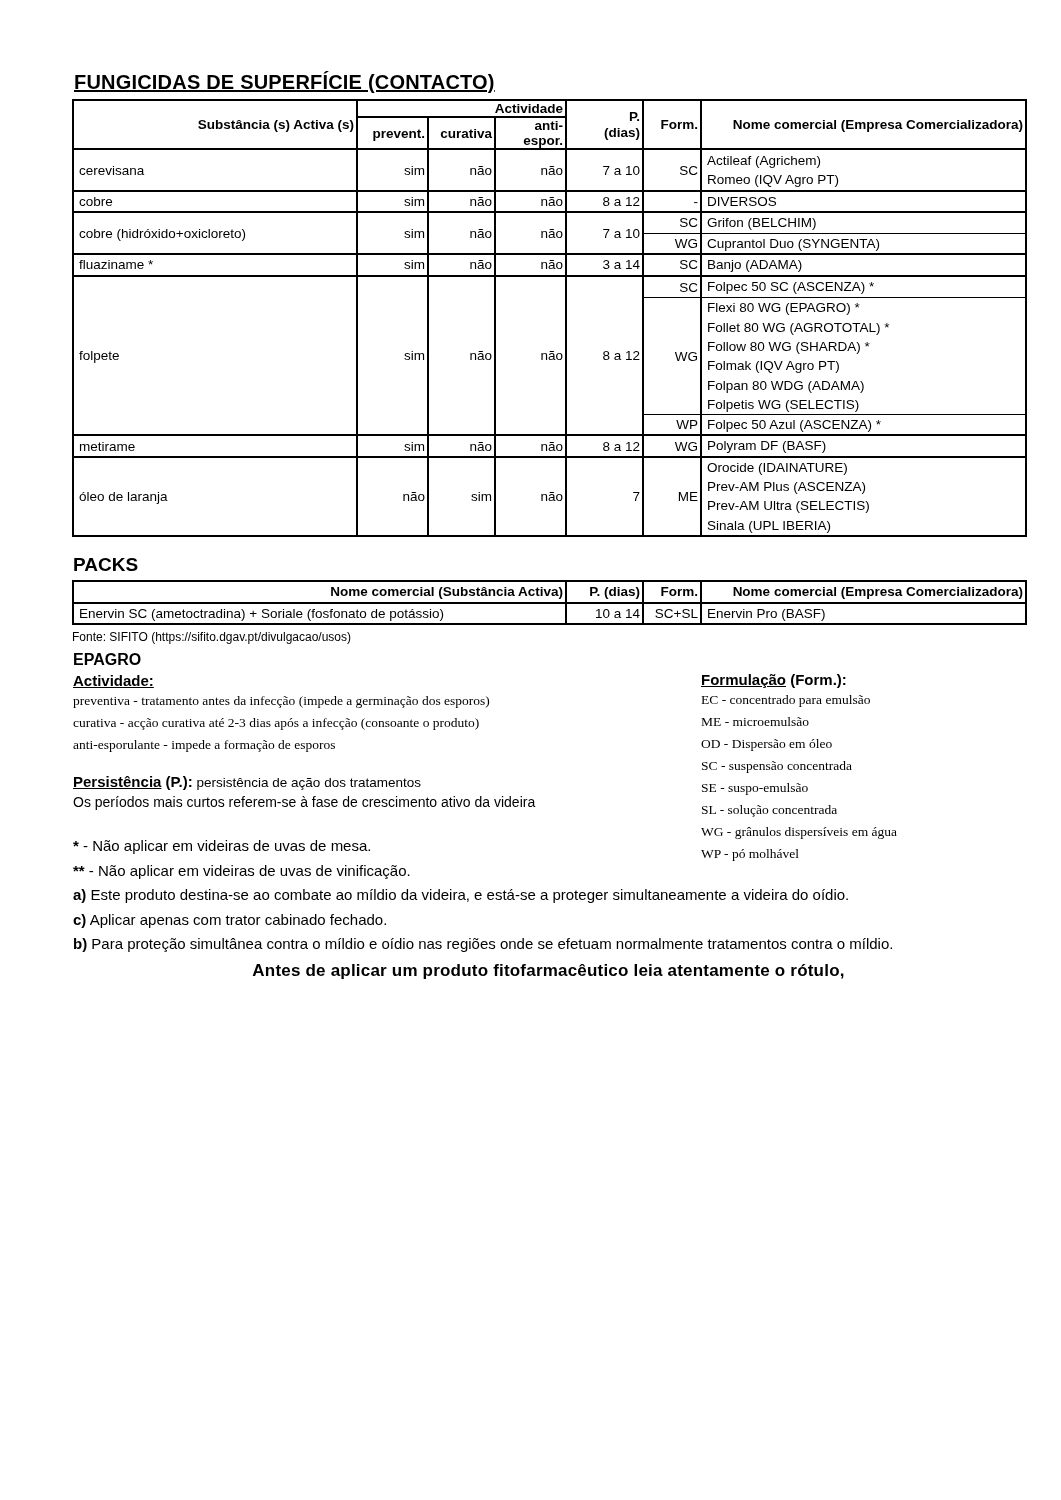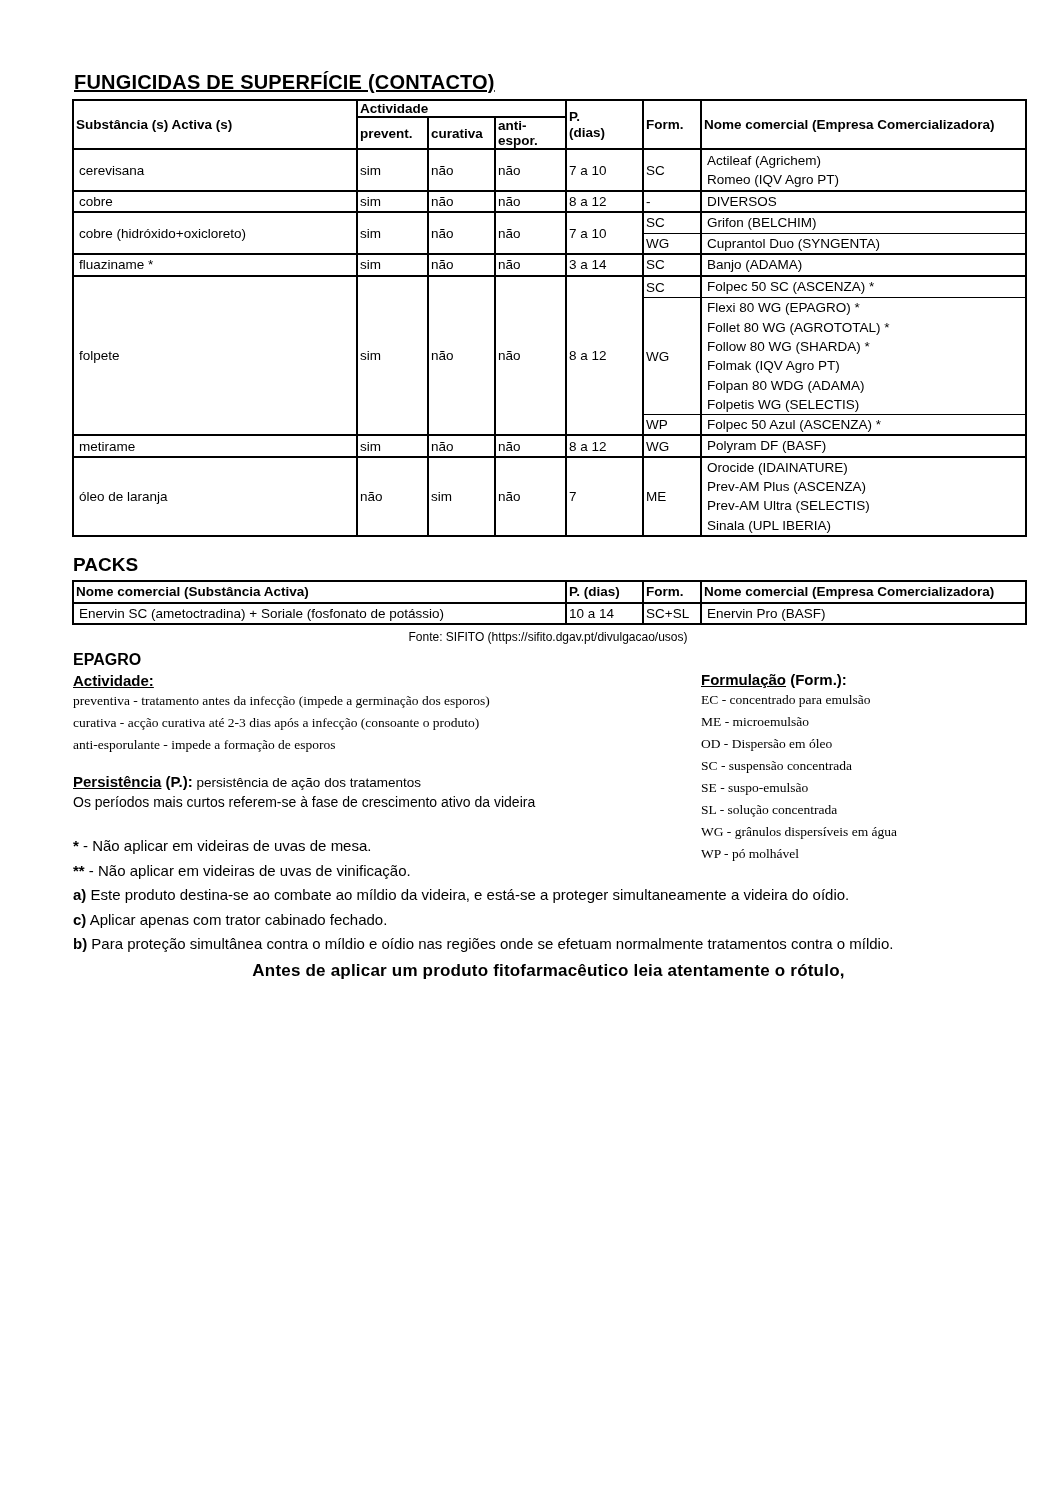--- a/index.html
+++ b/index.html
@@ -18,30 +18,30 @@
     text-decoration: underline;
     letter-spacing: 0.2px;
   }
 
   table.grid { border-collapse: collapse; border: 2px solid #000; width: 953px; table-layout: fixed; }
   table.grid td {
     border-left: 2px solid #000; border-top: 2px solid #000;
     padding: 0 2px; font-size: 13.5px; vertical-align: middle; overflow: hidden;
   }
   table.grid tr.sub > td { border-top-width: 1px; }
-  .ctr { text-align: left; }
+  .ctr { text-align: right; }
   .hb { font-weight: bold; }
   .hdr-small { font-size: 11.5px; font-weight: bold; }
   .small-txt { font-size: 11.5px; }
   .c-sub { padding-left: 5px !important; text-align: left; }
   .c-nome { padding-left: 5px !important; text-align: left; line-height: 19.3px; }
   .p-hdr div { line-height: 16px; }
 
   .packs-title { margin: 17px 0 4px 1px; font-size: 19px; font-weight: bold; }
-  .fonte { margin-top: 5px; text-align: center; font-size: 12px; padding-right: 1px; }
+  .fonte { margin-top: 5px; text-align: left; font-size: 12px; padding-right: 1px; }
 
   .legend { position: relative; margin-top: 7px; }
   .legend-title { margin: 0 0 3px 1px; font-size: 16px; font-weight: bold; }
   .lhead { font-size: 15px; font-weight: bold; margin: 0 0 1px 1px; }
   .lhead .u { text-decoration: underline; }
   .litem { font-size: 13.5px; line-height: 22px; margin-left: 1px; font-family: Liberation Serif, serif; }
   .pers-note { font-size: 14px; line-height: 22px; margin-left: 1px; }
   .pers-line { margin-top: 17px; }
   .pers-line .plain { font-weight: normal; font-size: 13.5px; }
   .rcol { position: absolute; left: 628px; top: 20px; width: 330px; }

